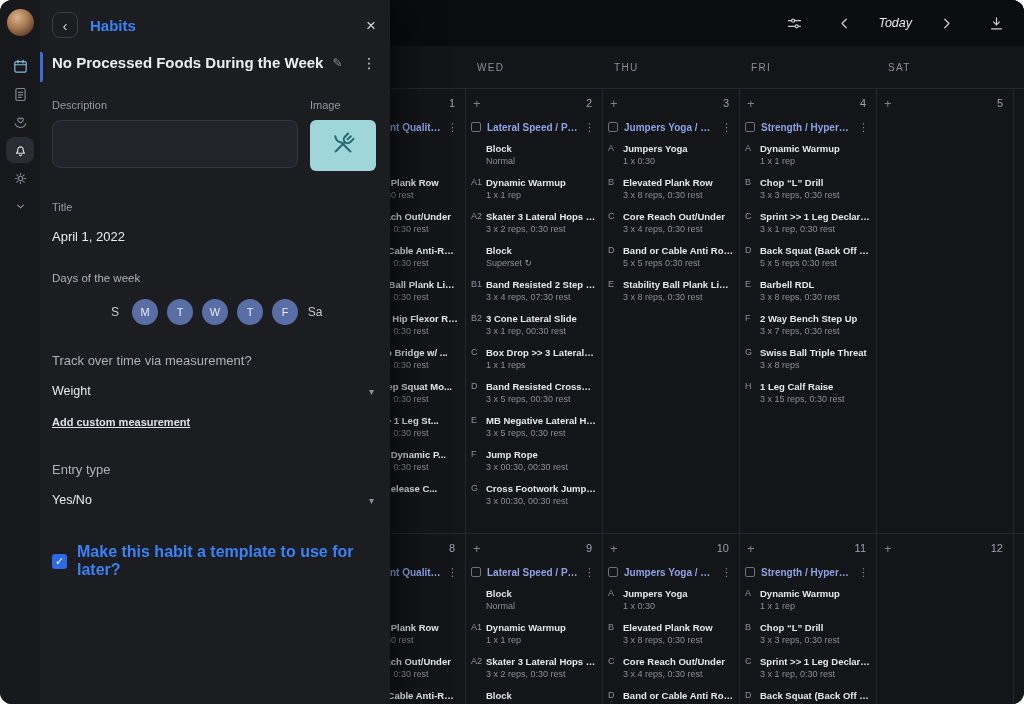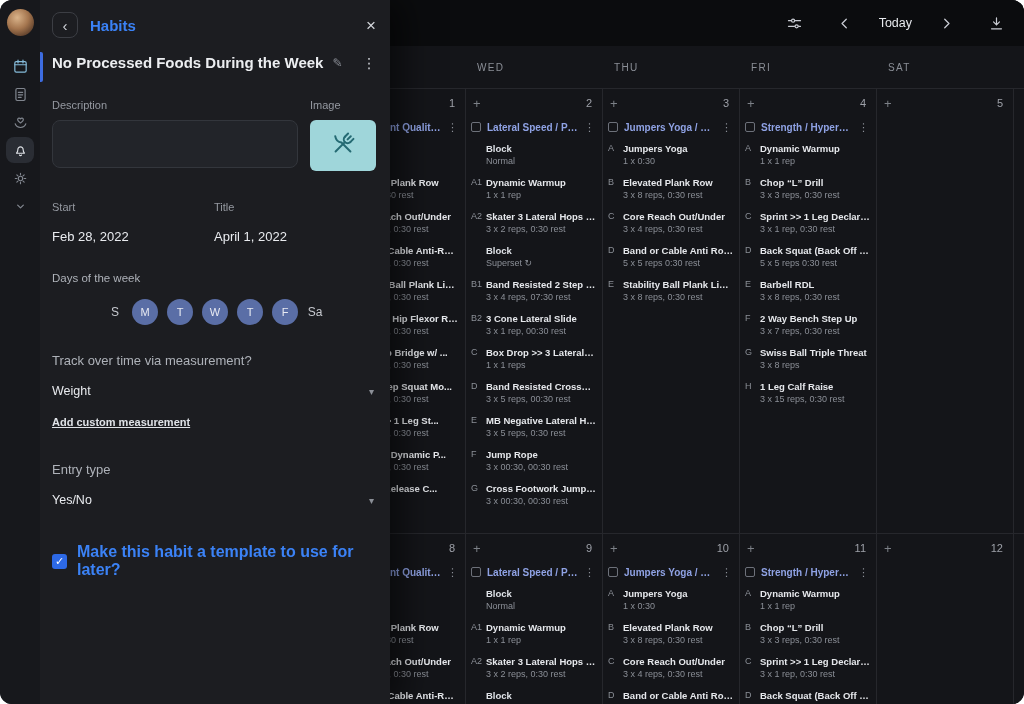--- a/index.html
+++ b/index.html
@@ -20,21 +20,21 @@
   .side-icon.active{color:#85bbd9;}
   .side-icon.highlight{background:#2a2d34;border-radius:8px;color:#dfe2e7;}
 
   
   .calendar{position:absolute;left:40px;top:0;right:0;bottom:0;background:#141519;z-index:10;}
   .cal-toolbar{height:46px;background:#0b0c0e;display:flex;align-items:center;justify-content:flex-end;
     padding-right:16px;color:#c9ccd3;}
   .tb-icon{display:flex;align-items:center;justify-content:center;width:24px;height:24px;}
   .tb-icon svg{width:17px;height:17px;}
   .tb-gap-lg{margin-left:26px;}
-  .today-btn{font-size:12.5px;color:#e8eaee;margin:0 16px;}
+  .today-btn{font-size:12.5px;color:#e8eaee;margin:0 16px;font-style:italic;}
   .cal-headers{height:42px;display:flex;align-items:center;padding-left:288px;
     color:#8b8f97;font-size:10px;letter-spacing:1.3px;}
   .hcell{width:137px;flex:none;padding-left:12px;}
   .cal-weeks{border-top:1px solid #26272c;}
   .cal-week{display:flex;padding-left:288px;height:445px;border-bottom:1px solid #26272c;overflow:hidden;}
   .day-cell{width:137px;flex:none;border-left:1px solid #26272c;padding:6px 6px 0 5px;overflow:hidden;}
   .cell-head{display:flex;justify-content:space-between;align-items:center;height:16px;margin-bottom:8px;}
   .add-plus{color:#7c8087;font-size:13px;line-height:13px;padding-left:2px;}
   .day-num{font-size:11px;color:#9da0a8;padding-right:4px;}
   .workout-title-row{display:flex;align-items:center;gap:6px;height:16px;margin-bottom:7px;}
@@ -630,24 +630,20 @@
             </g>
             <g transform="rotate(-45 15 15)">
               <path d="M15 4c-2.2 3-2.2 6.3 0 8.8v12.7"></path>
             </g>
           </svg>
         </span>
       </div>
     </div>
 
     <div class="two-col">
-      <div class="col-a">
-        <div class="f-label">Start</div>
-        <div class="value-13">Feb 28, 2022</div>
-      </div>
       <div>
         <div class="f-label">Title</div>
         <div class="value-13">April 1, 2022</div>
       </div>
     </div>
 
     <div class="days-label">Days of the week</div>
     <div class="days-row">
         <span class="day-plain">S</span>
         <span class="day-circle">M</span>

